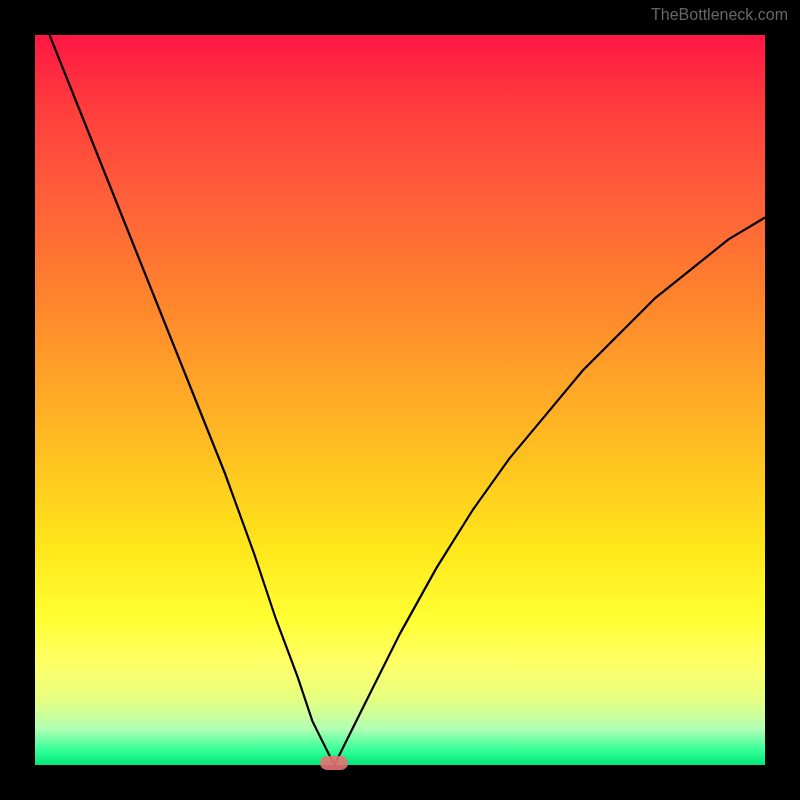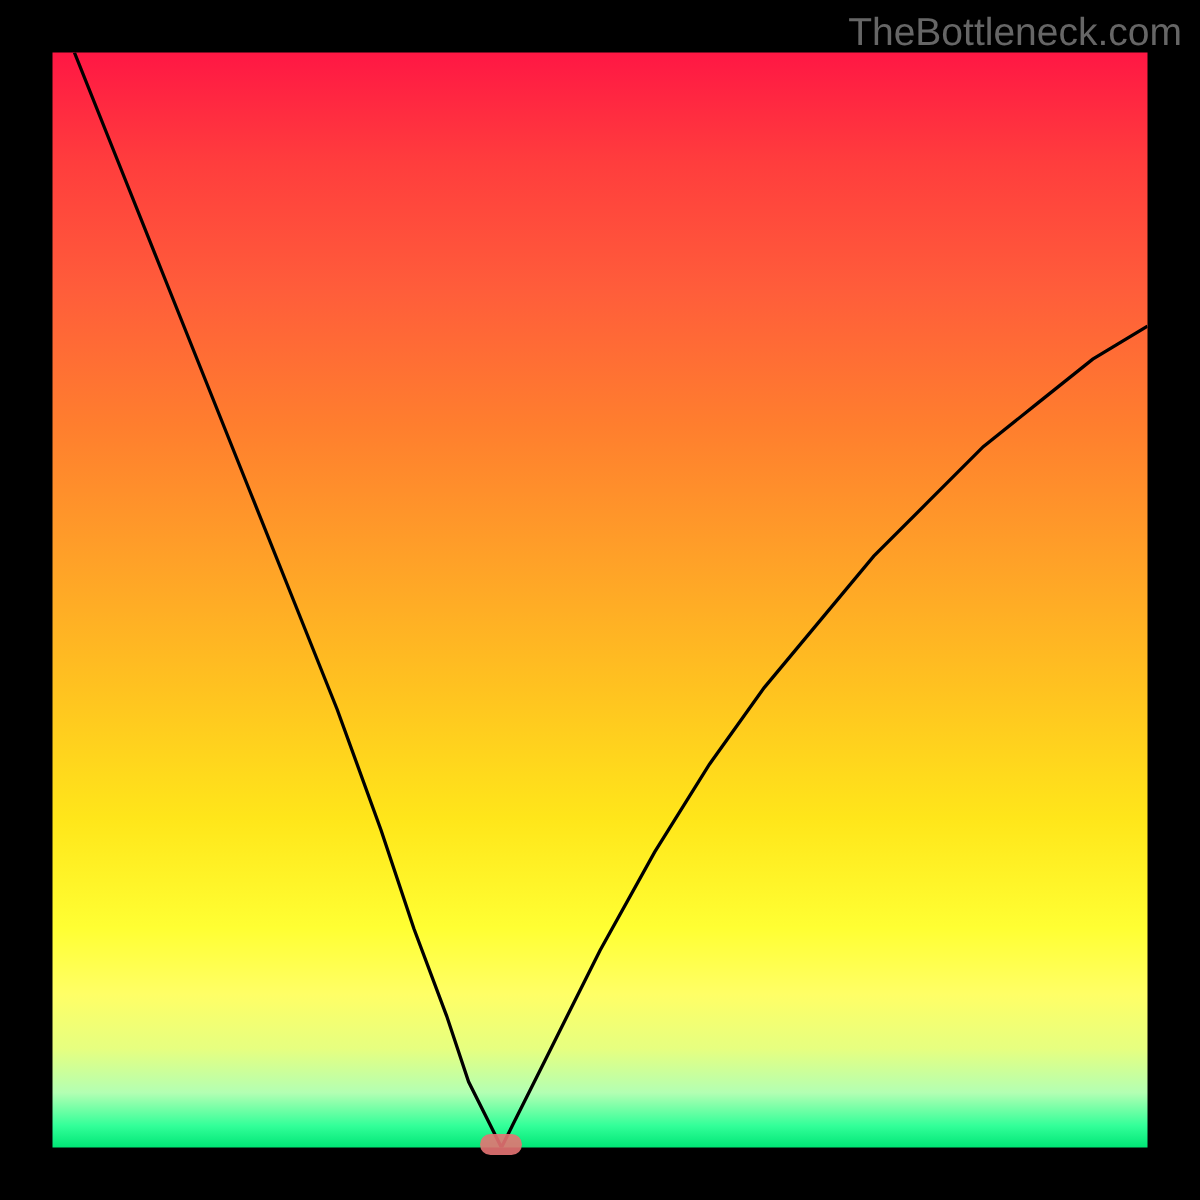--- a/index.html
+++ b/index.html
@@ -15,21 +15,21 @@
     position: relative;
     width: 800px;
     height: 800px;
     background: #000;
   }
   .watermark {
     position: absolute;
     top: 6px;
     right: 12px;
     color: #666;
-    font-size: 26px;
+    font-size: 16px;
     font-weight: 500;
     z-index: 10;
   }
   .plot-area {
     position: absolute;
     left: 35px;
     top: 35px;
     width: 730px;
     height: 730px;
     background: linear-gradient(to bottom,

